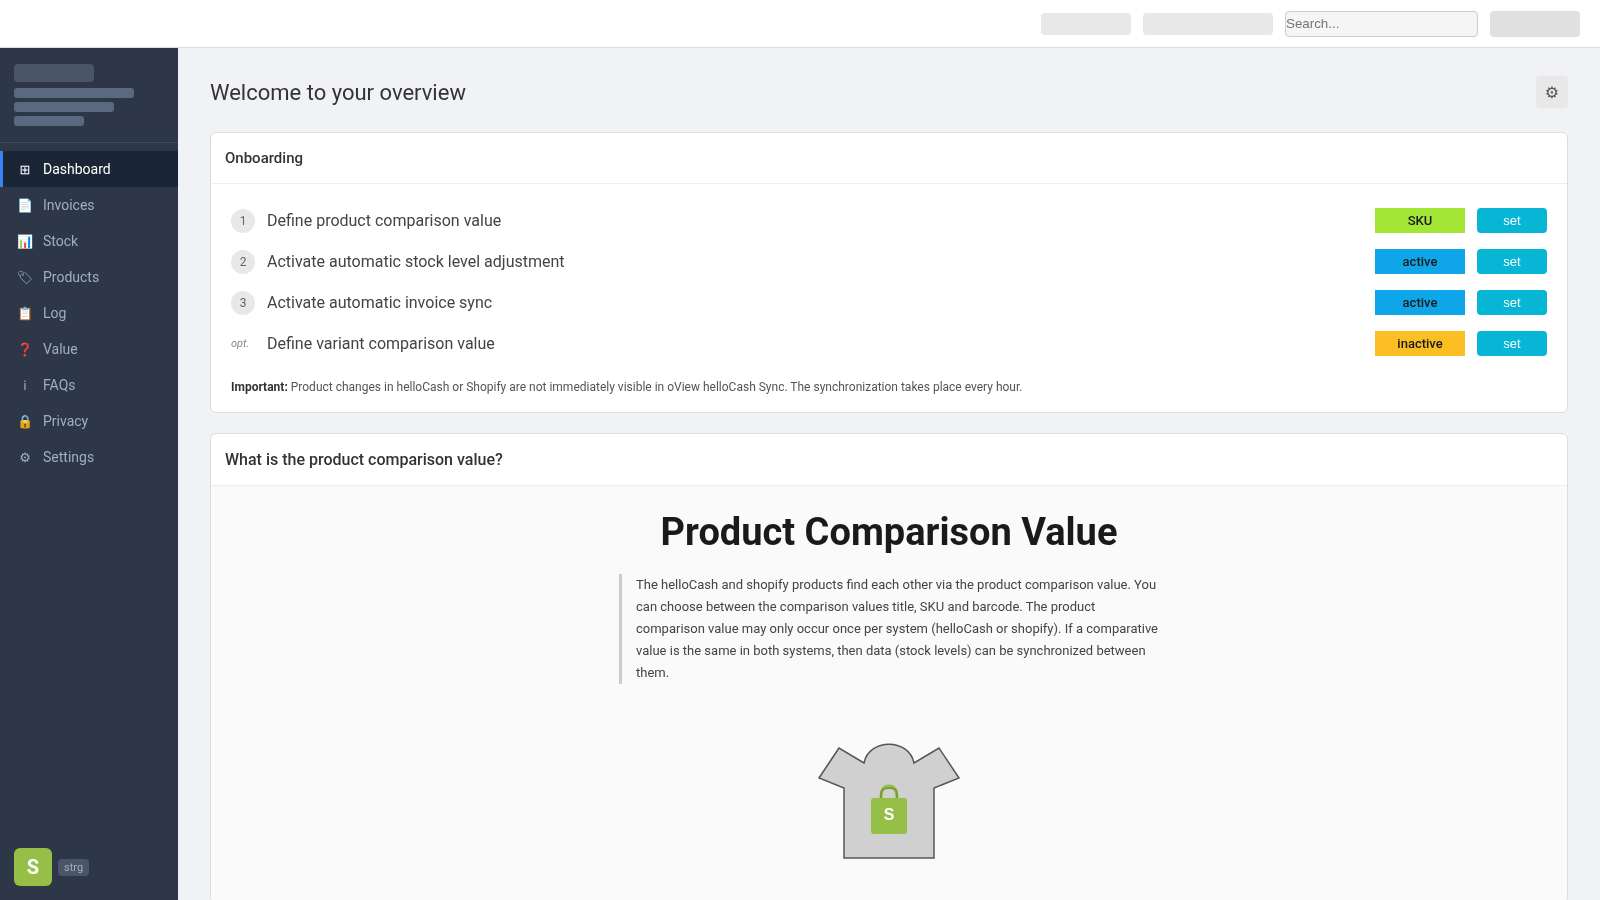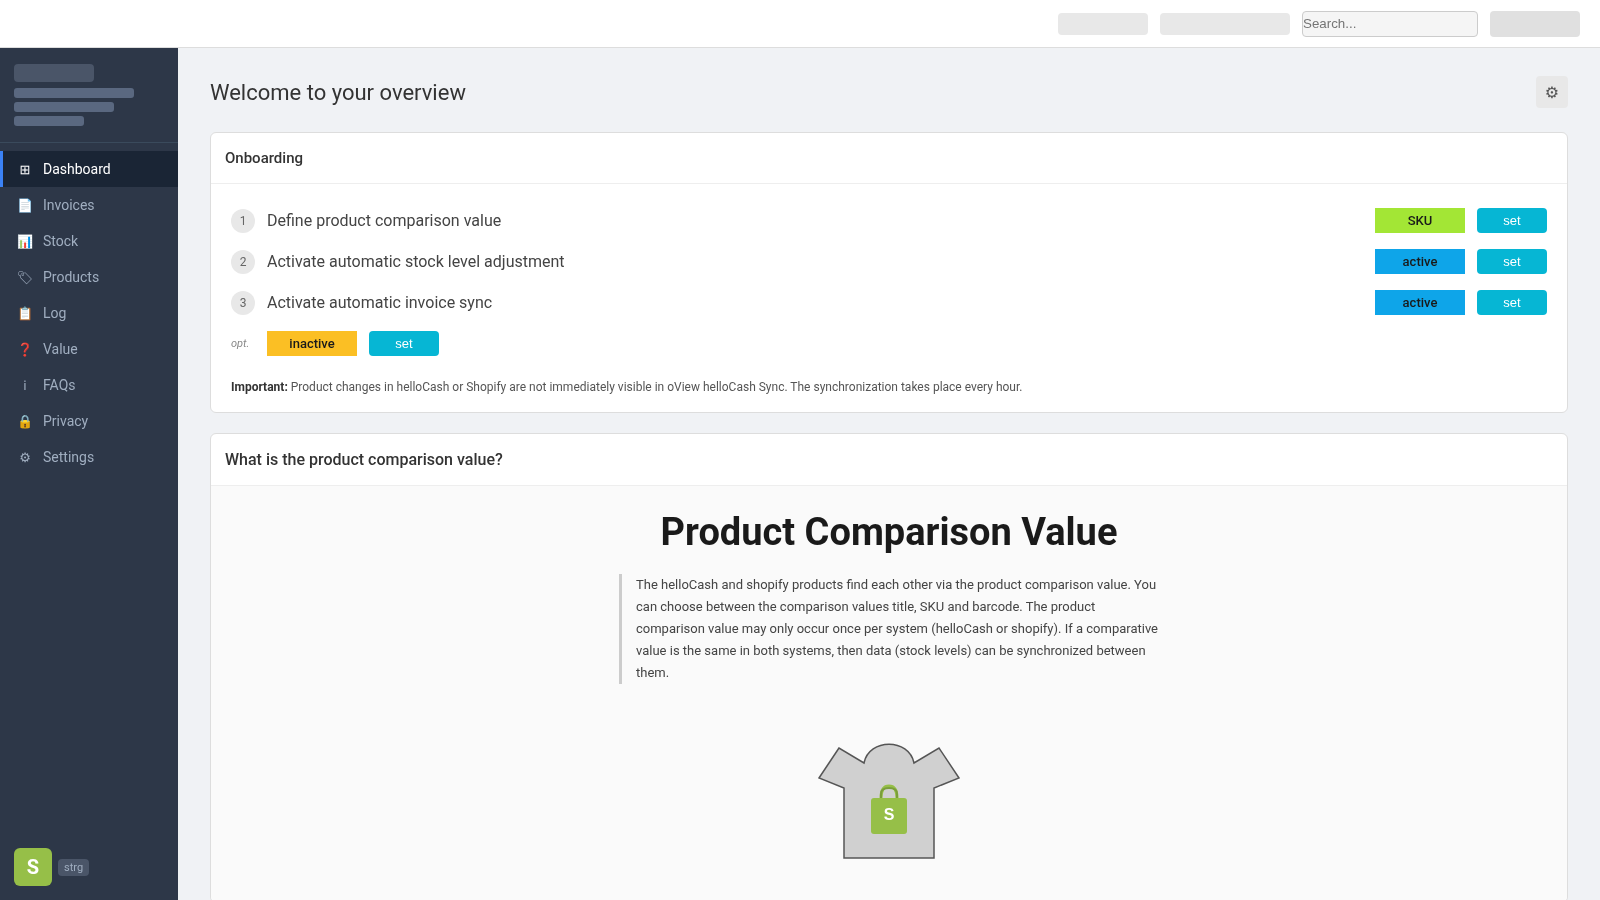--- a/index.html
+++ b/index.html
@@ -17,21 +17,21 @@
       gap: 12px;
       flex-shrink: 0;
     }
     .top-bar-item {
       background: #e8e8e8;
       border-radius: 4px;
       height: 22px;
       display: inline-block;
     }
     .top-bar-search {
-      width: 176px;
+      width: 193px;
       height: 26px;
       border: 1px solid #ccc;
       border-radius: 4px;
       background: #f5f5f5;
     }
     .top-bar-btn {
       width: 90px;
       height: 26px;
       border-radius: 4px;
       background: #e0e0e0;
@@ -367,20 +367,21 @@
               <button class="set-btn">set</button>
             </div>
             <div class="onboarding-row">
               <div class="step-number">3</div>
               <span class="step-label">Activate automatic invoice sync</span>
               <span class="status-badge status-active">active</span>
               <button class="set-btn">set</button>
             </div>
             <div class="onboarding-row">
               <div class="step-opt">opt.</div>
+              <span class="step-label">Define variant comparison value</span>
               <span class="status-badge status-inactive">inactive</span>
               <button class="set-btn">set</button>
             </div>
           </div>
         <div class="important-note">
           <strong>Important:</strong>
           <span> Product changes in helloCash or Shopify are not immediately visible in oView helloCash Sync. The synchronization takes place every hour.</span>
         </div>
       </div>
     </div>

